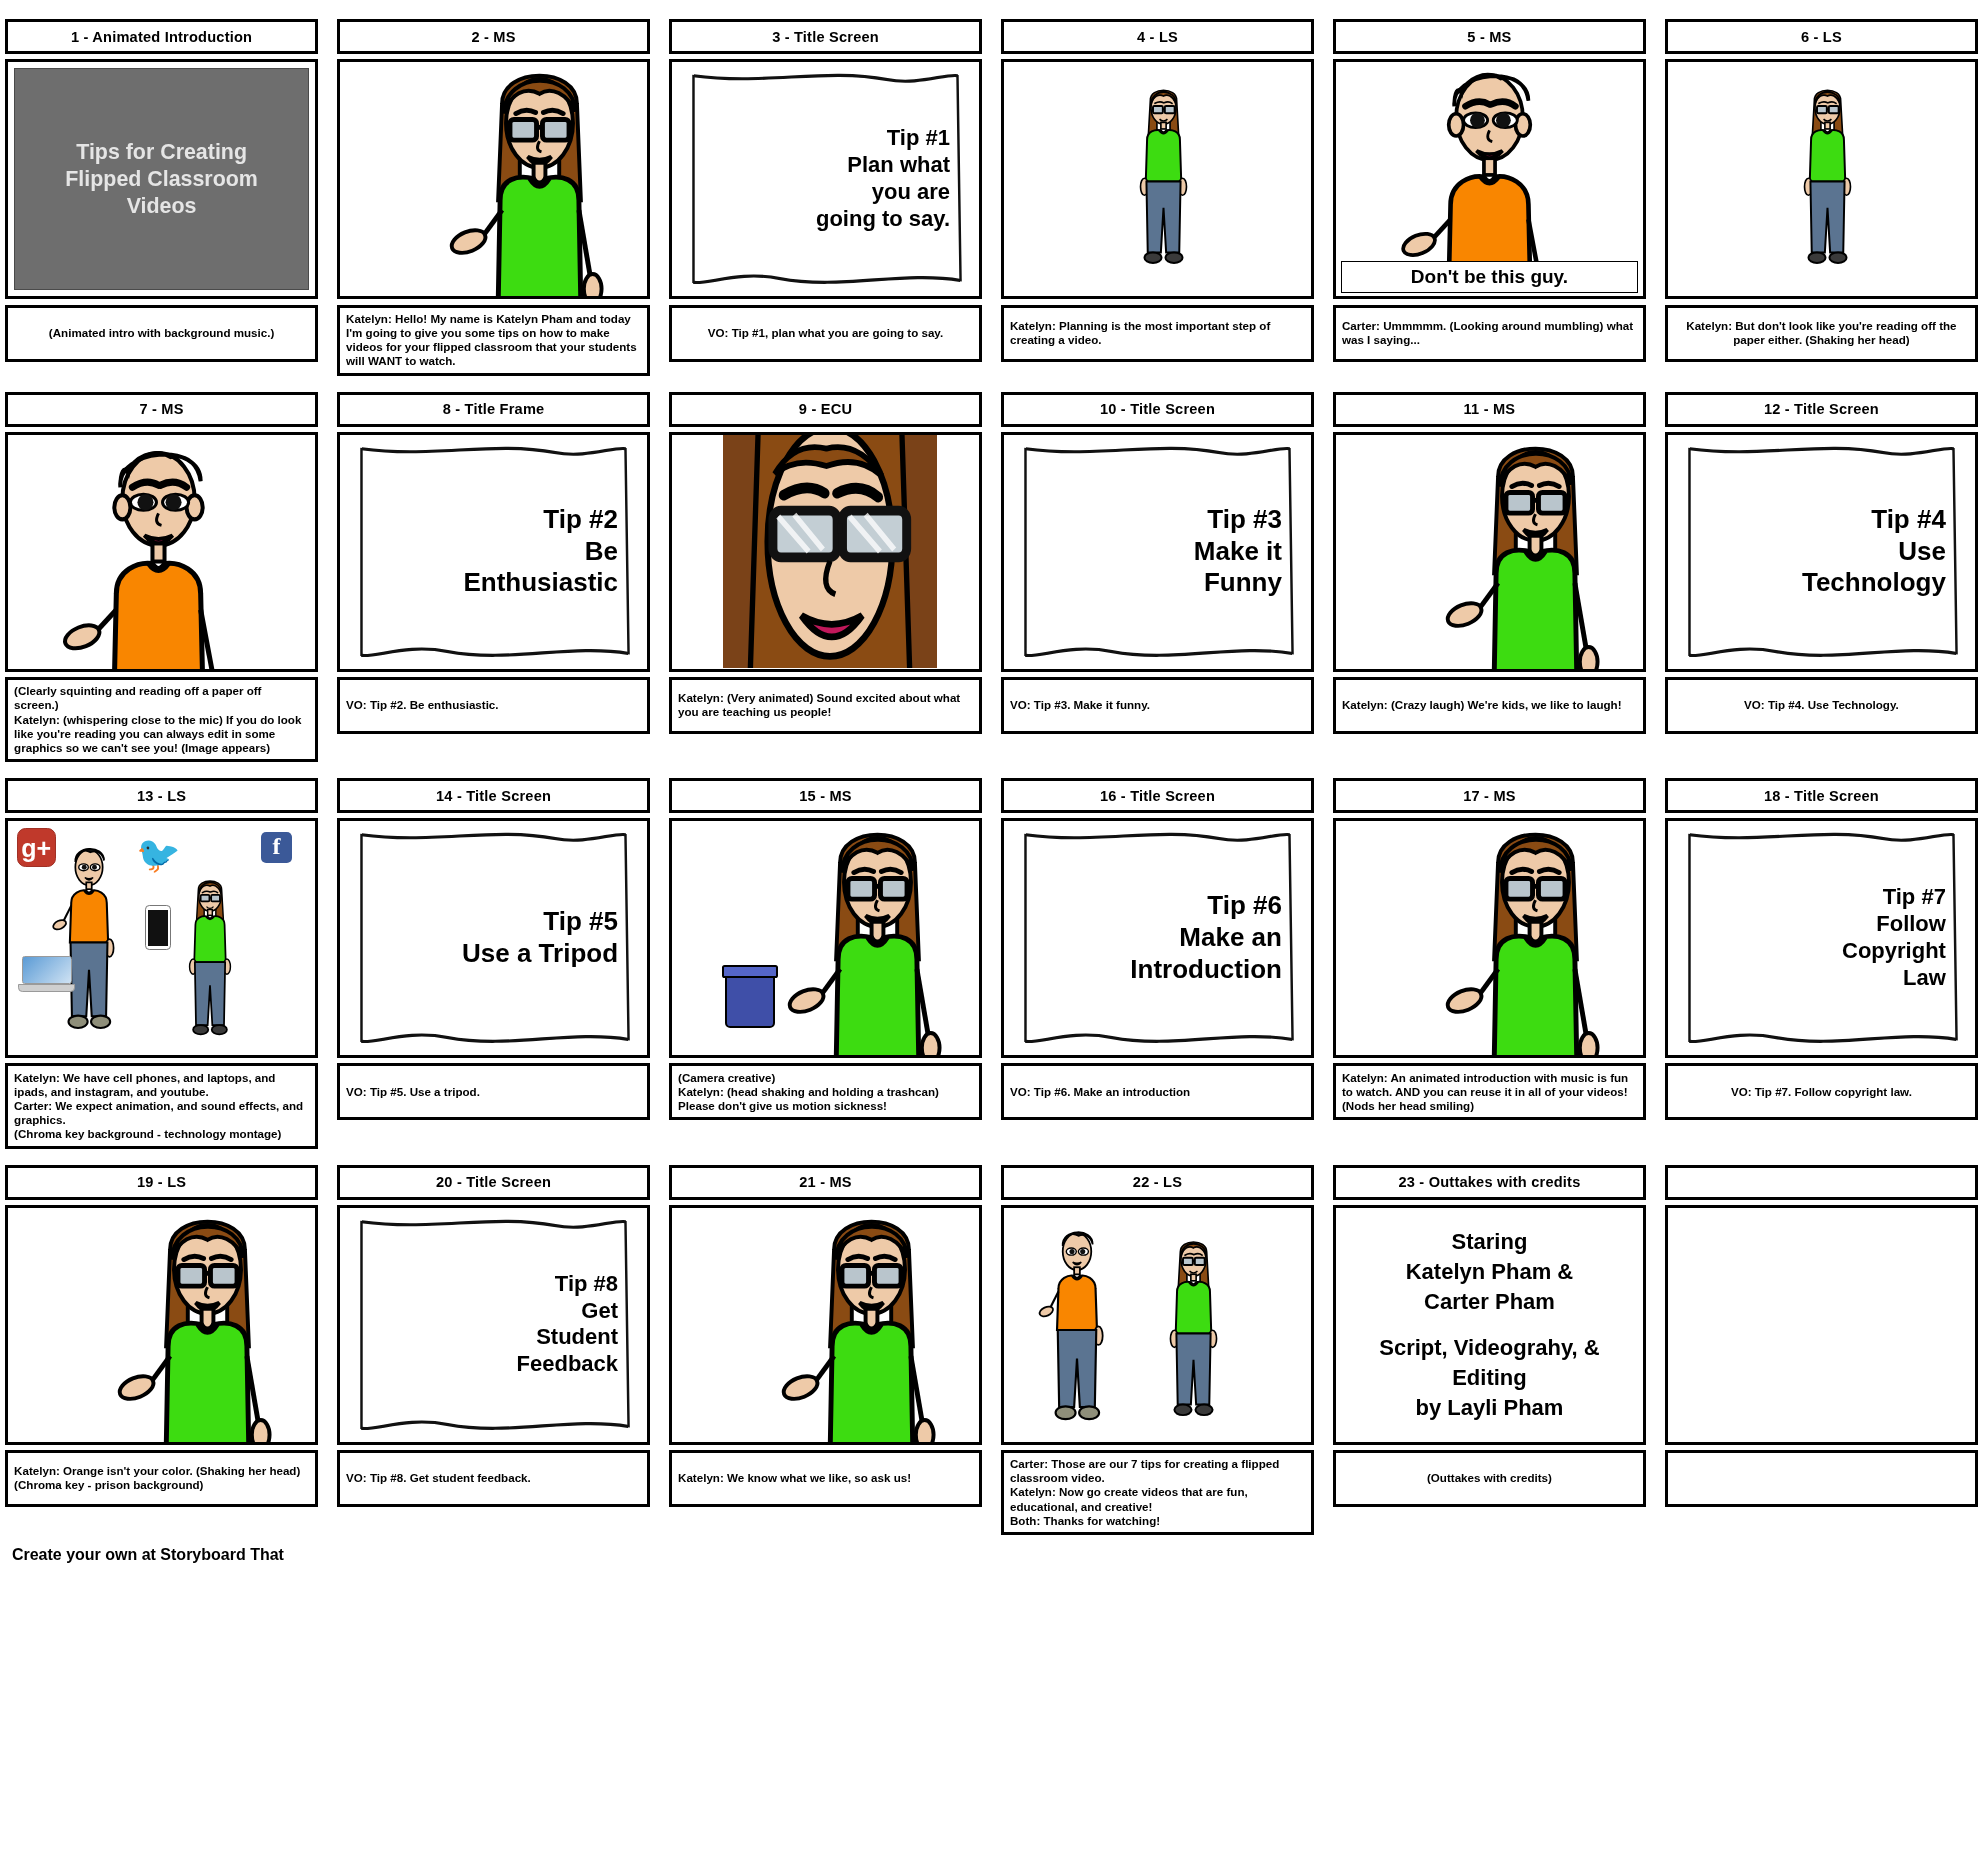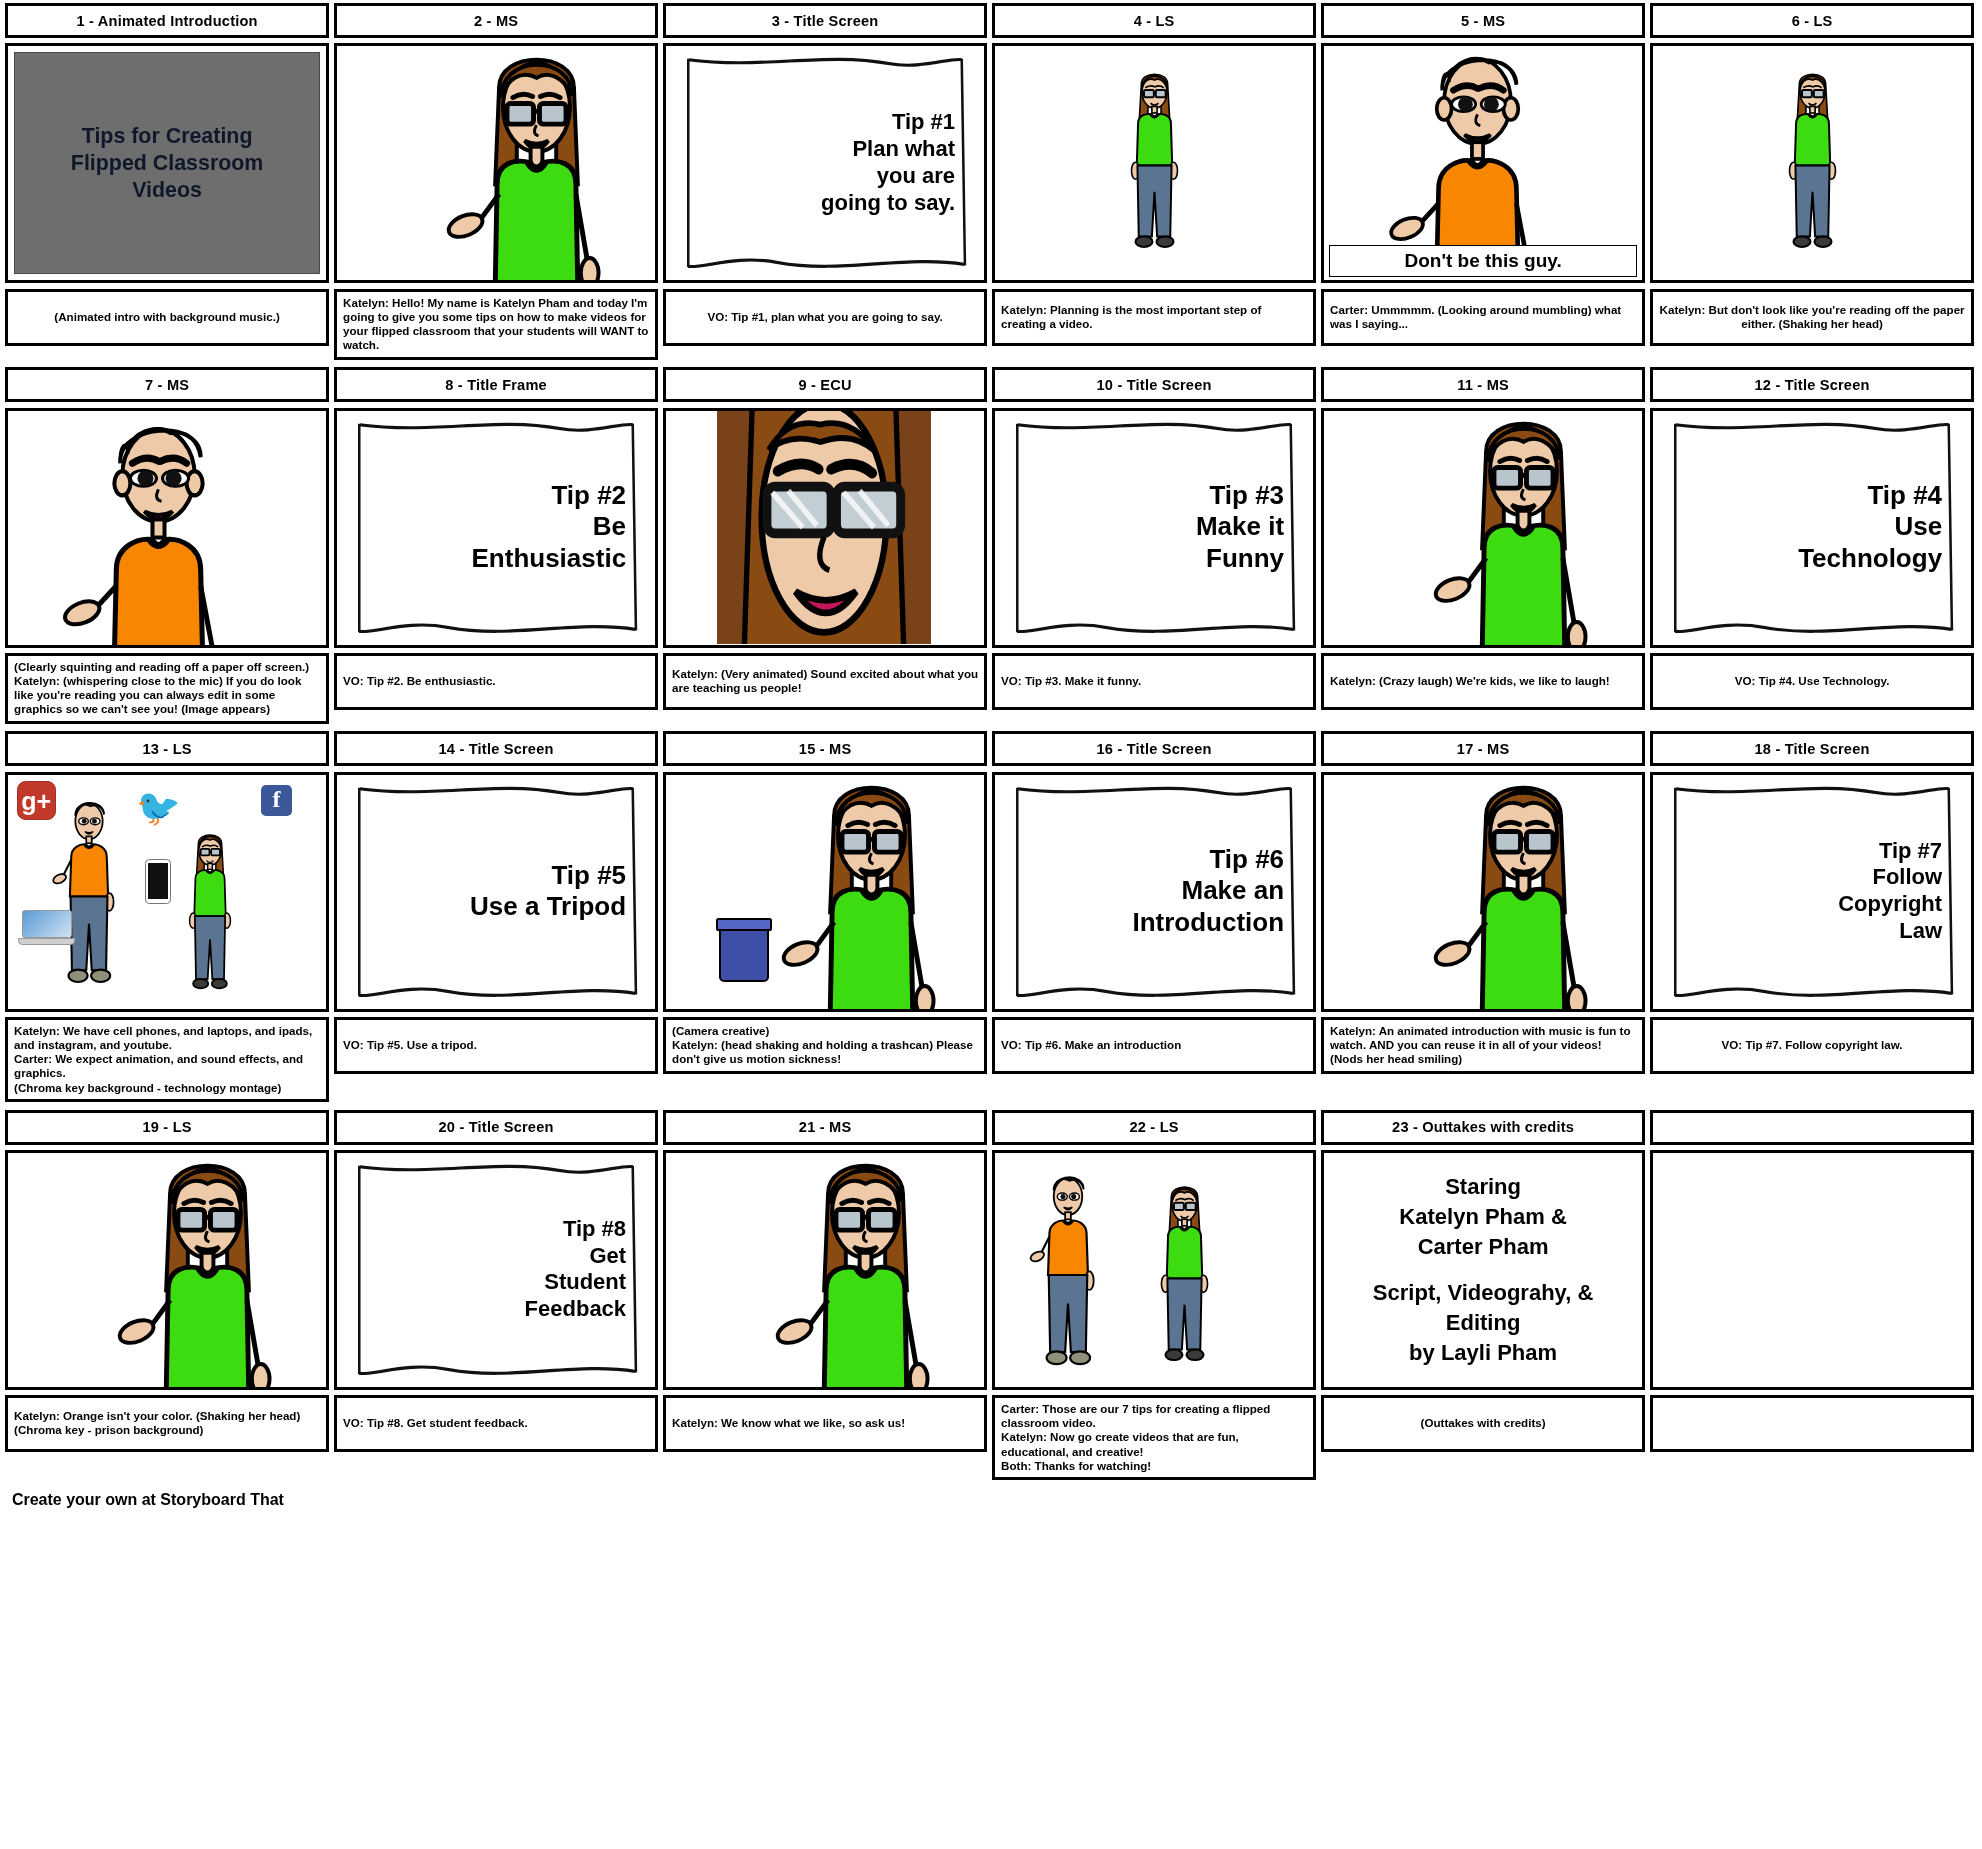--- a/index.html
+++ b/index.html
@@ -5,21 +5,21 @@
   * { box-sizing: border-box; margin:0; padding:0; }
   html,body { background:#ffffff; }
   body {
     width:1983px; height:1849px;
     font-family:"Liberation Sans", sans-serif;
     font-weight:bold;
     color:#000;
     overflow:hidden;
   }
   .board { width:1983px; padding:3.4px 5.1px 0 5.1px; }
-  .row { display:flex; gap:5px; margin-bottom:7.7px; }
+  .row { display:flex; gap:19px; margin-bottom:7.7px;margin-top:16px; }
   .cell { width:324px; display:flex; flex-direction:column; }
 
   .title-box {
     border:3.4px solid #000; background:#fff;
     height:35px; display:flex; align-items:center; justify-content:center;
     font-size:14.6px; letter-spacing:0.2px;
   }
   .art-box {
     border:3.4px solid #000; background:#fff;
     height:240px; margin-top:5.1px;
@@ -34,21 +34,21 @@
   }
   .cap-box.center { text-align:center; align-items:center; }
   .cap-box.left { text-align:left; align-items:flex-start; }
   .cap-box .ln { display:block; width:100%; }
 
   
   .grey-slide {
     position:absolute; left:6px; top:6px; right:6px; bottom:6px;
     background:#6e6e6e; border:1.7px solid #4a4a4a;
     display:flex; align-items:center; justify-content:center; text-align:center;
-    font-size:21.4px; line-height:1.25; color:#0f172a;
+    font-size:21.4px; line-height:1.25; color:#e5e5e5;
     padding:0 0;
   }
 
   
   .paper { position:absolute; inset:0; }
   .paper svg { position:absolute; left:0; top:0; width:100%; height:100%; }
   .paper-text {
     position:absolute; left:0; right:0; top:50%; transform:translateY(-50%);
     text-align:right; font-size:26px; line-height:1.22; padding:0 29px;
   }

